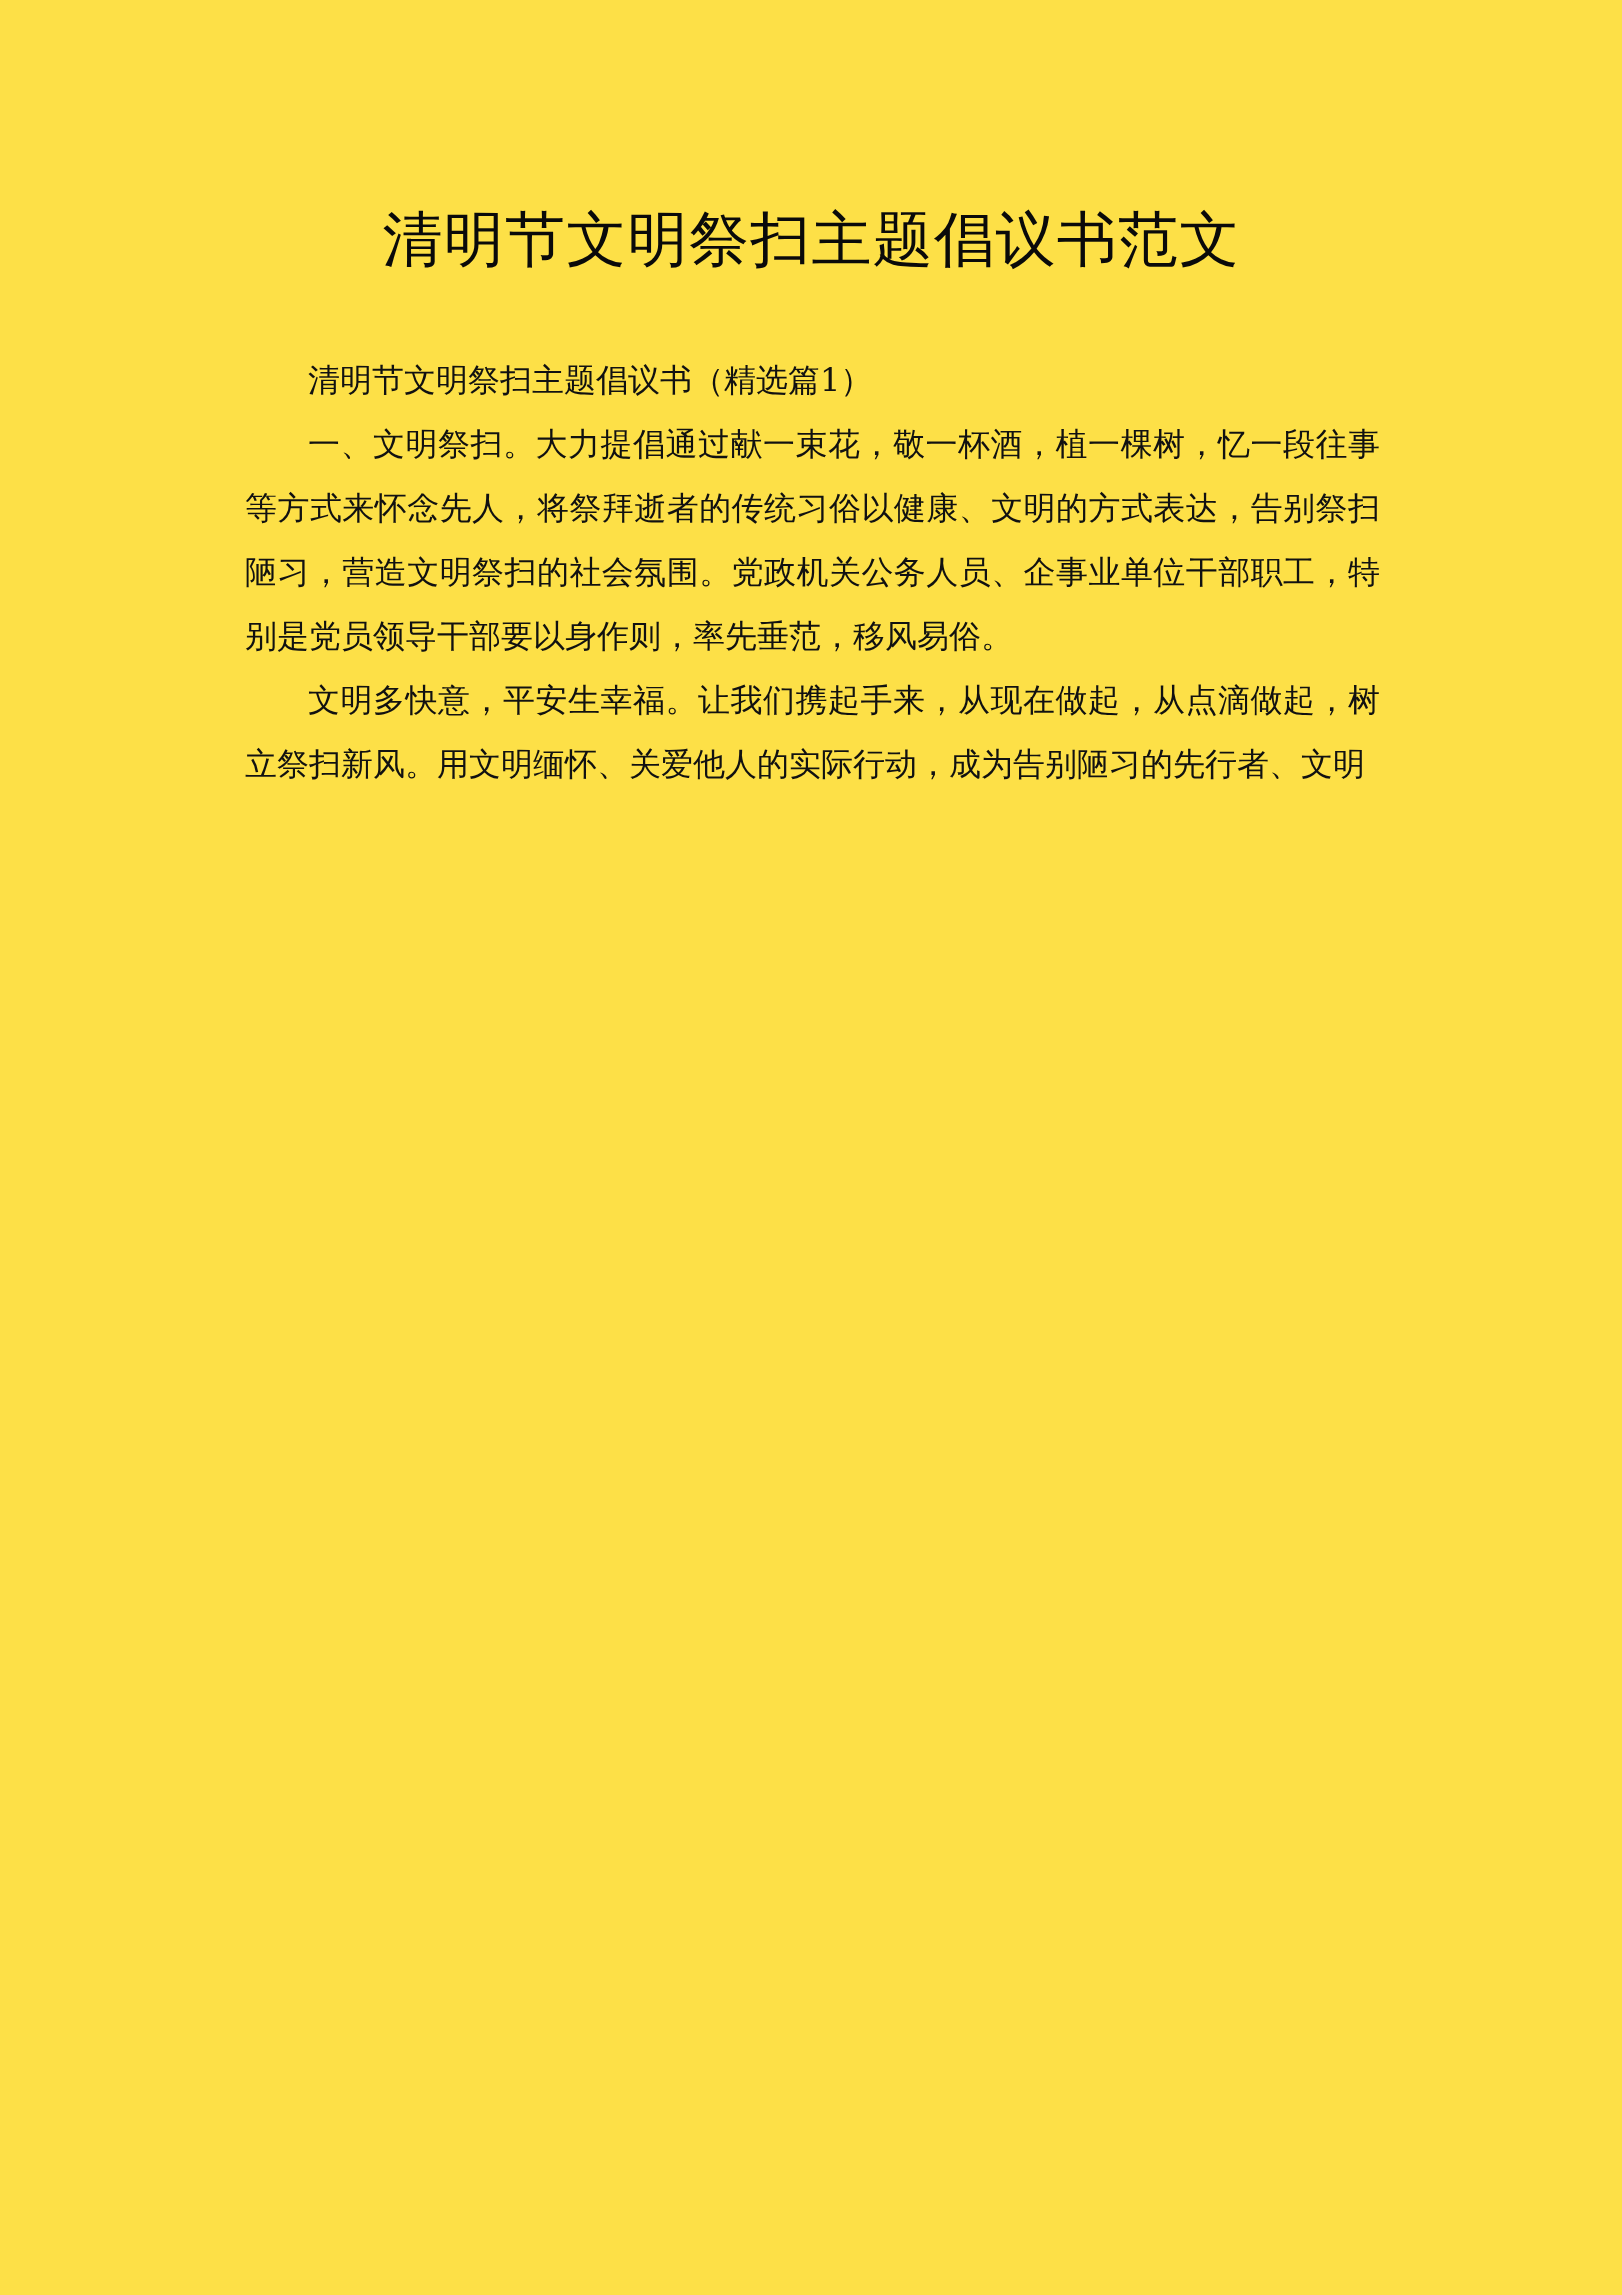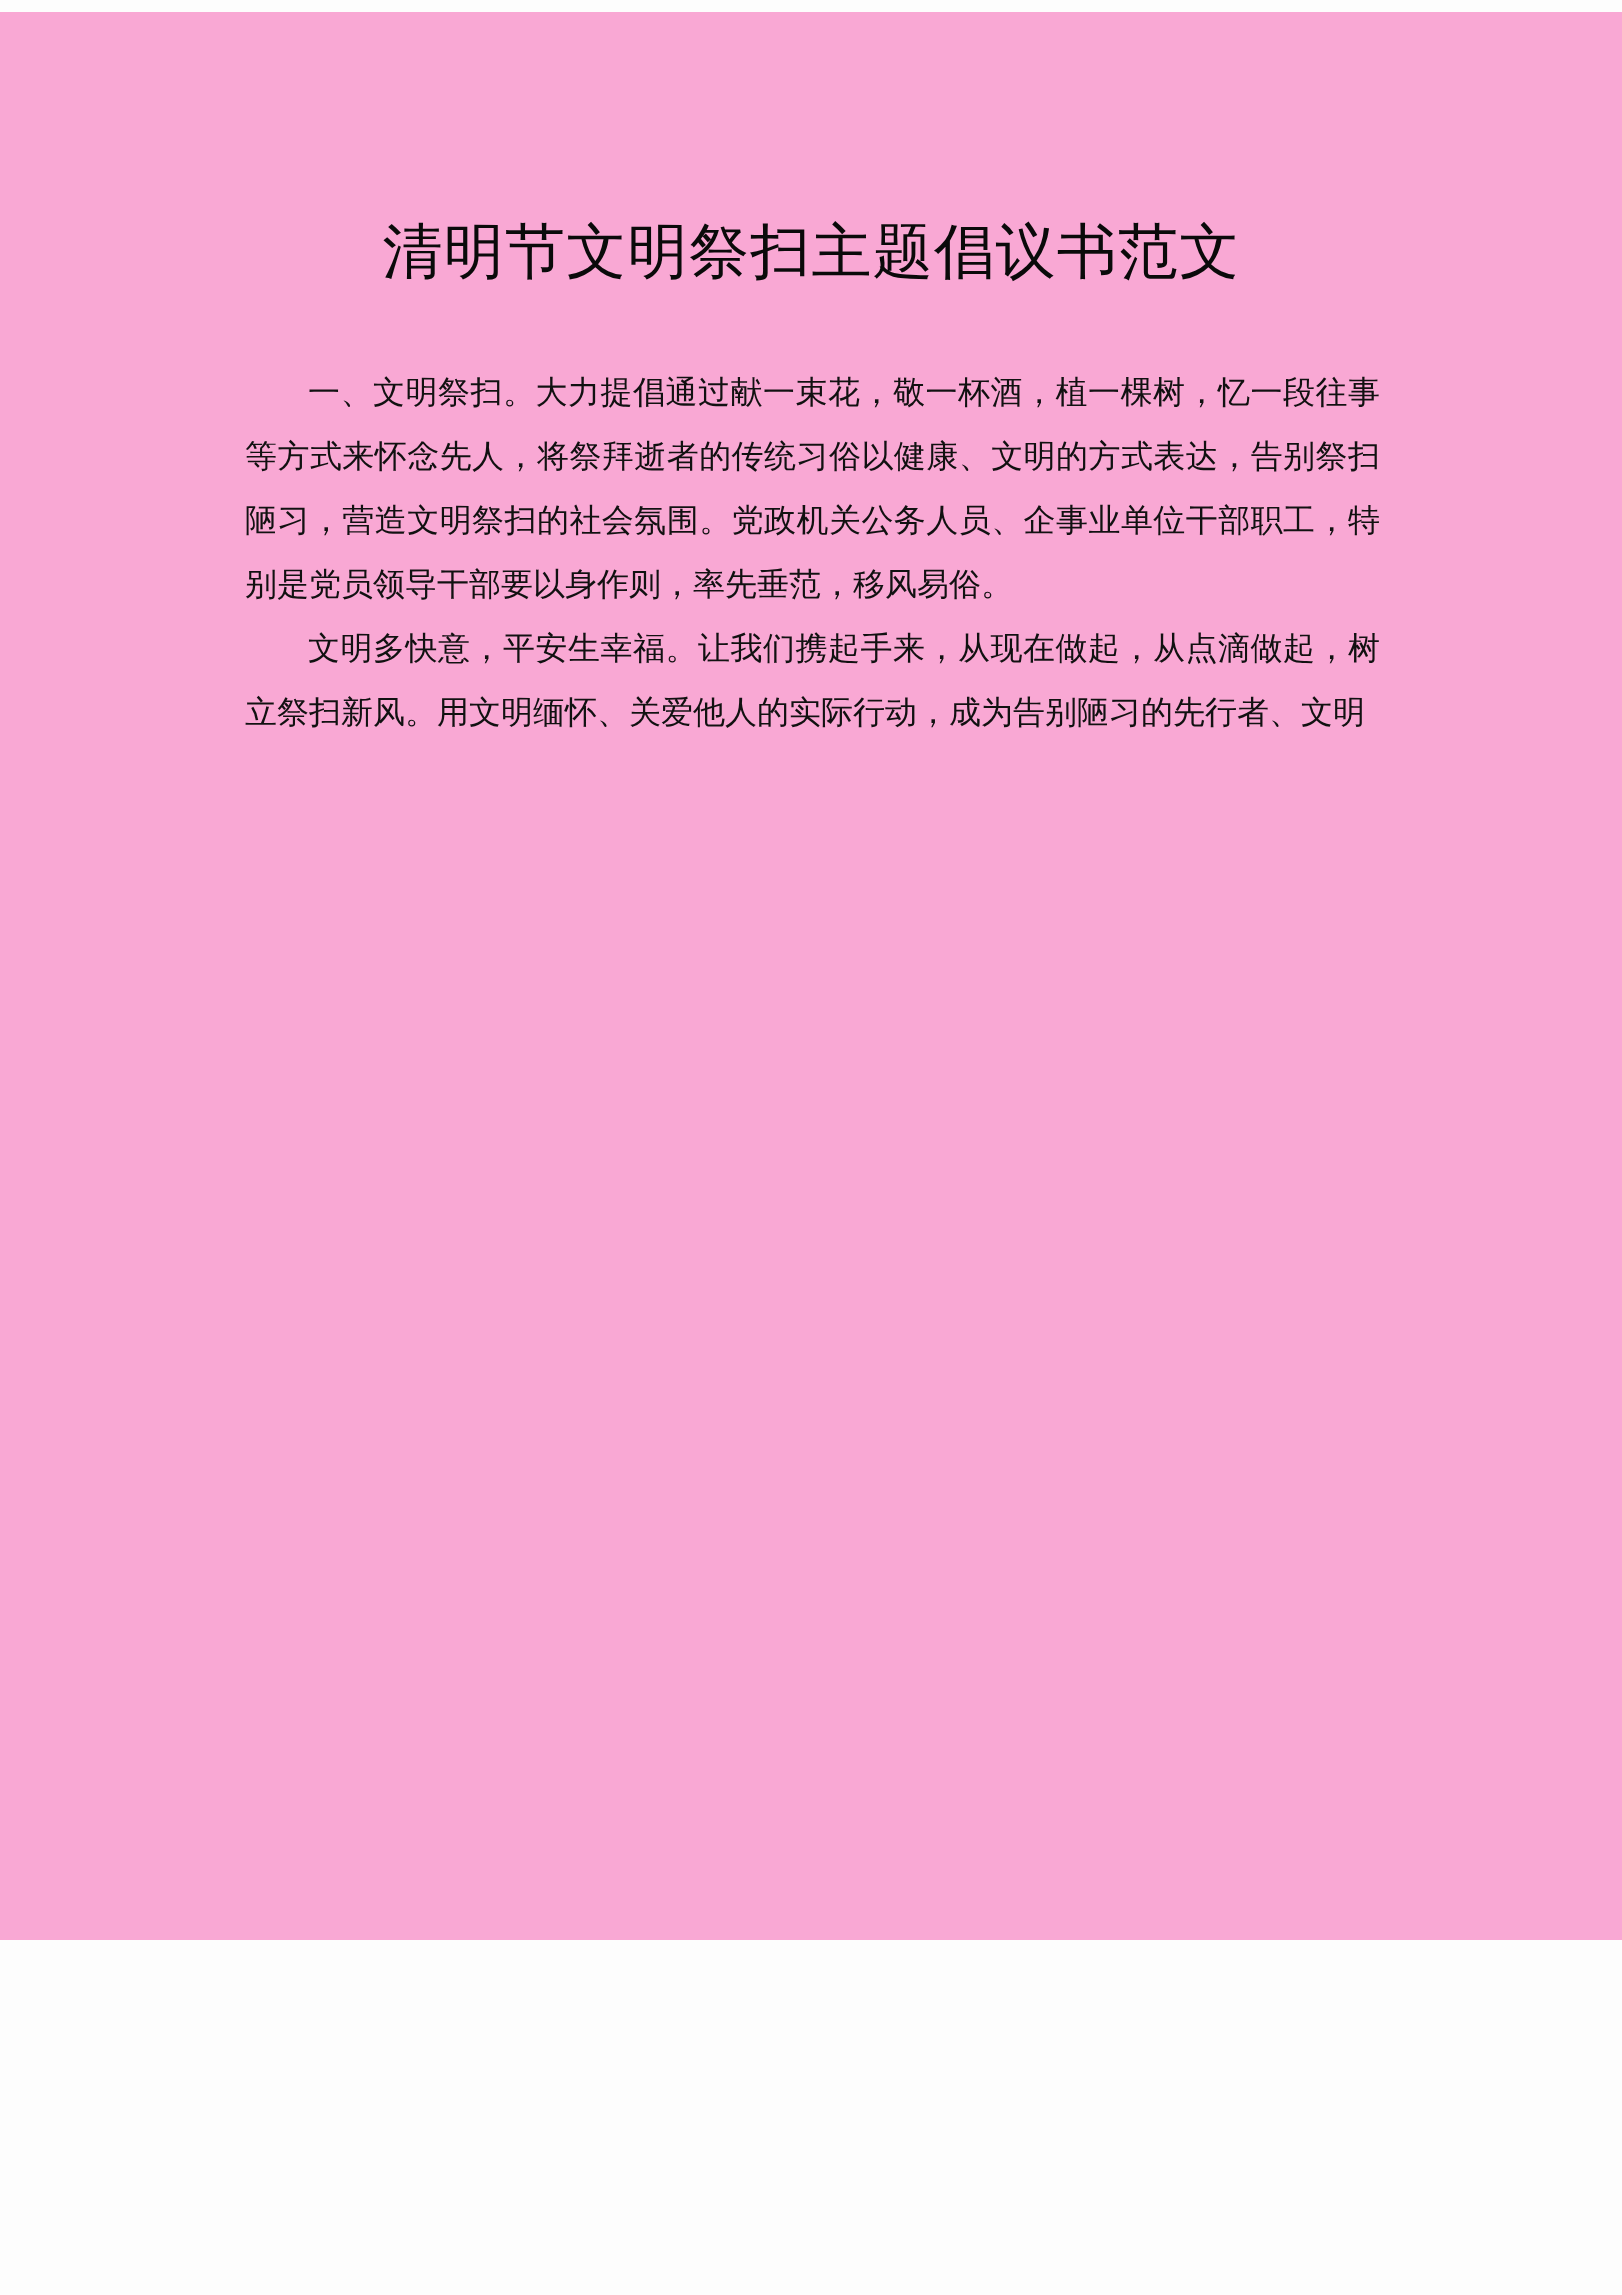--- a/index.html
+++ b/index.html
@@ -11,24 +11,24 @@
       width: 1623px;
       height: 2295px;
       position: relative;
       overflow: hidden;
       font-family: "DejaVu Serif", "Liberation Serif", serif;
       color: #111111;
     }
     .page {
       position: absolute;
       left: 0;
-      top: 12px;
+      top: 0;
       width: 1623px;
-      height: 1928px;
-      background: #f9a8d4;
+      height: 2295px;
+      background: #fde047;
     }
     .title {
       position: absolute;
       left: 0;
       top: 200px;
       width: 1623px;
       text-align: center;
       font-size: 60px;
       line-height: 79px;
       font-weight: normal;
@@ -54,17 +54,18 @@
       margin-bottom: 0;
     }
   </style>
 </head>
 <body>
 
 <div class="page">
   <h1 class="title">清明节文明祭扫主题倡议书范文</h1>
 
   <div class="body">
+    <p class="para heading">清明节文明祭扫主题倡议书（精选篇1）</p>
     <p class="para">一、文明祭扫。大力提倡通过献一束花，敬一杯酒，植一棵树，忆一段往事等方式来怀念先人，将祭拜逝者的传统习俗以健康、文明的方式表达，告别祭扫陋习，营造文明祭扫的社会氛围。党政机关公务人员、企事业单位干部职工，特别是党员领导干部要以身作则，率先垂范，移风易俗。</p>
     <p class="para">文明多快意，平安生幸福。让我们携起手来，从现在做起，从点滴做起，树立祭扫新风。用文明缅怀、关爱他人的实际行动，成为告别陋习的先行者、文明</p>
   </div>
 </div>
 
 
 </body></html>

